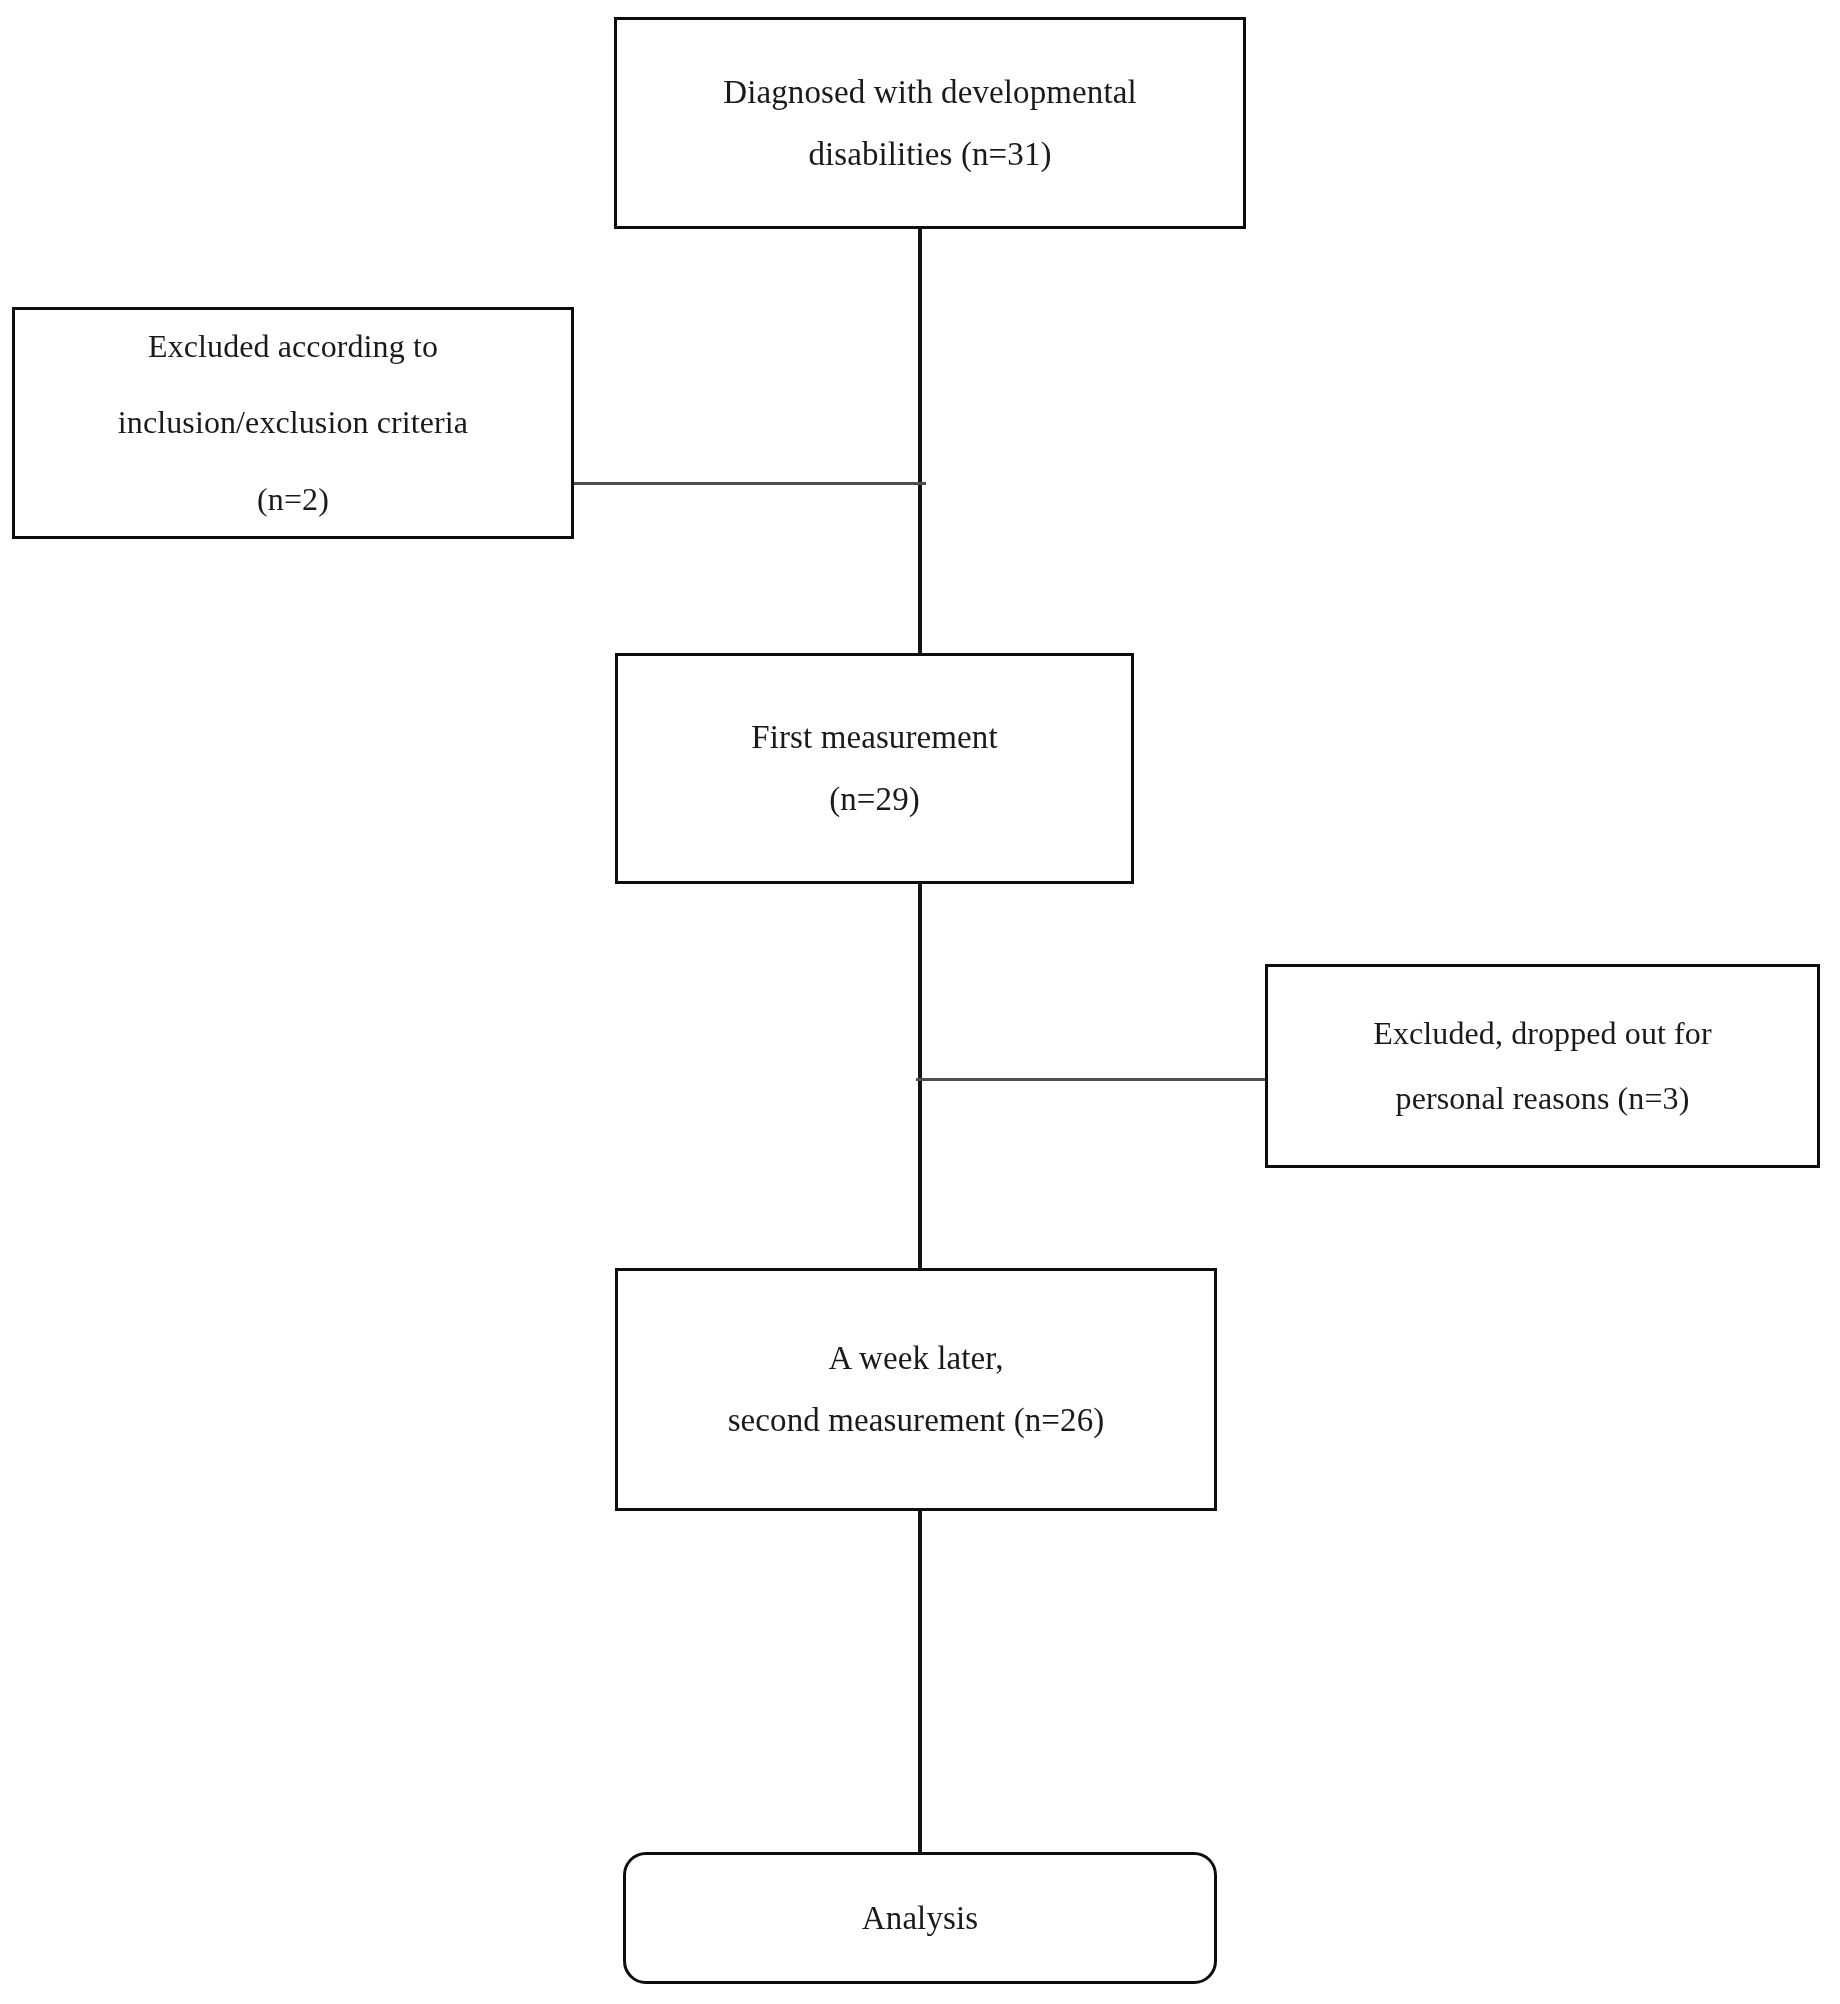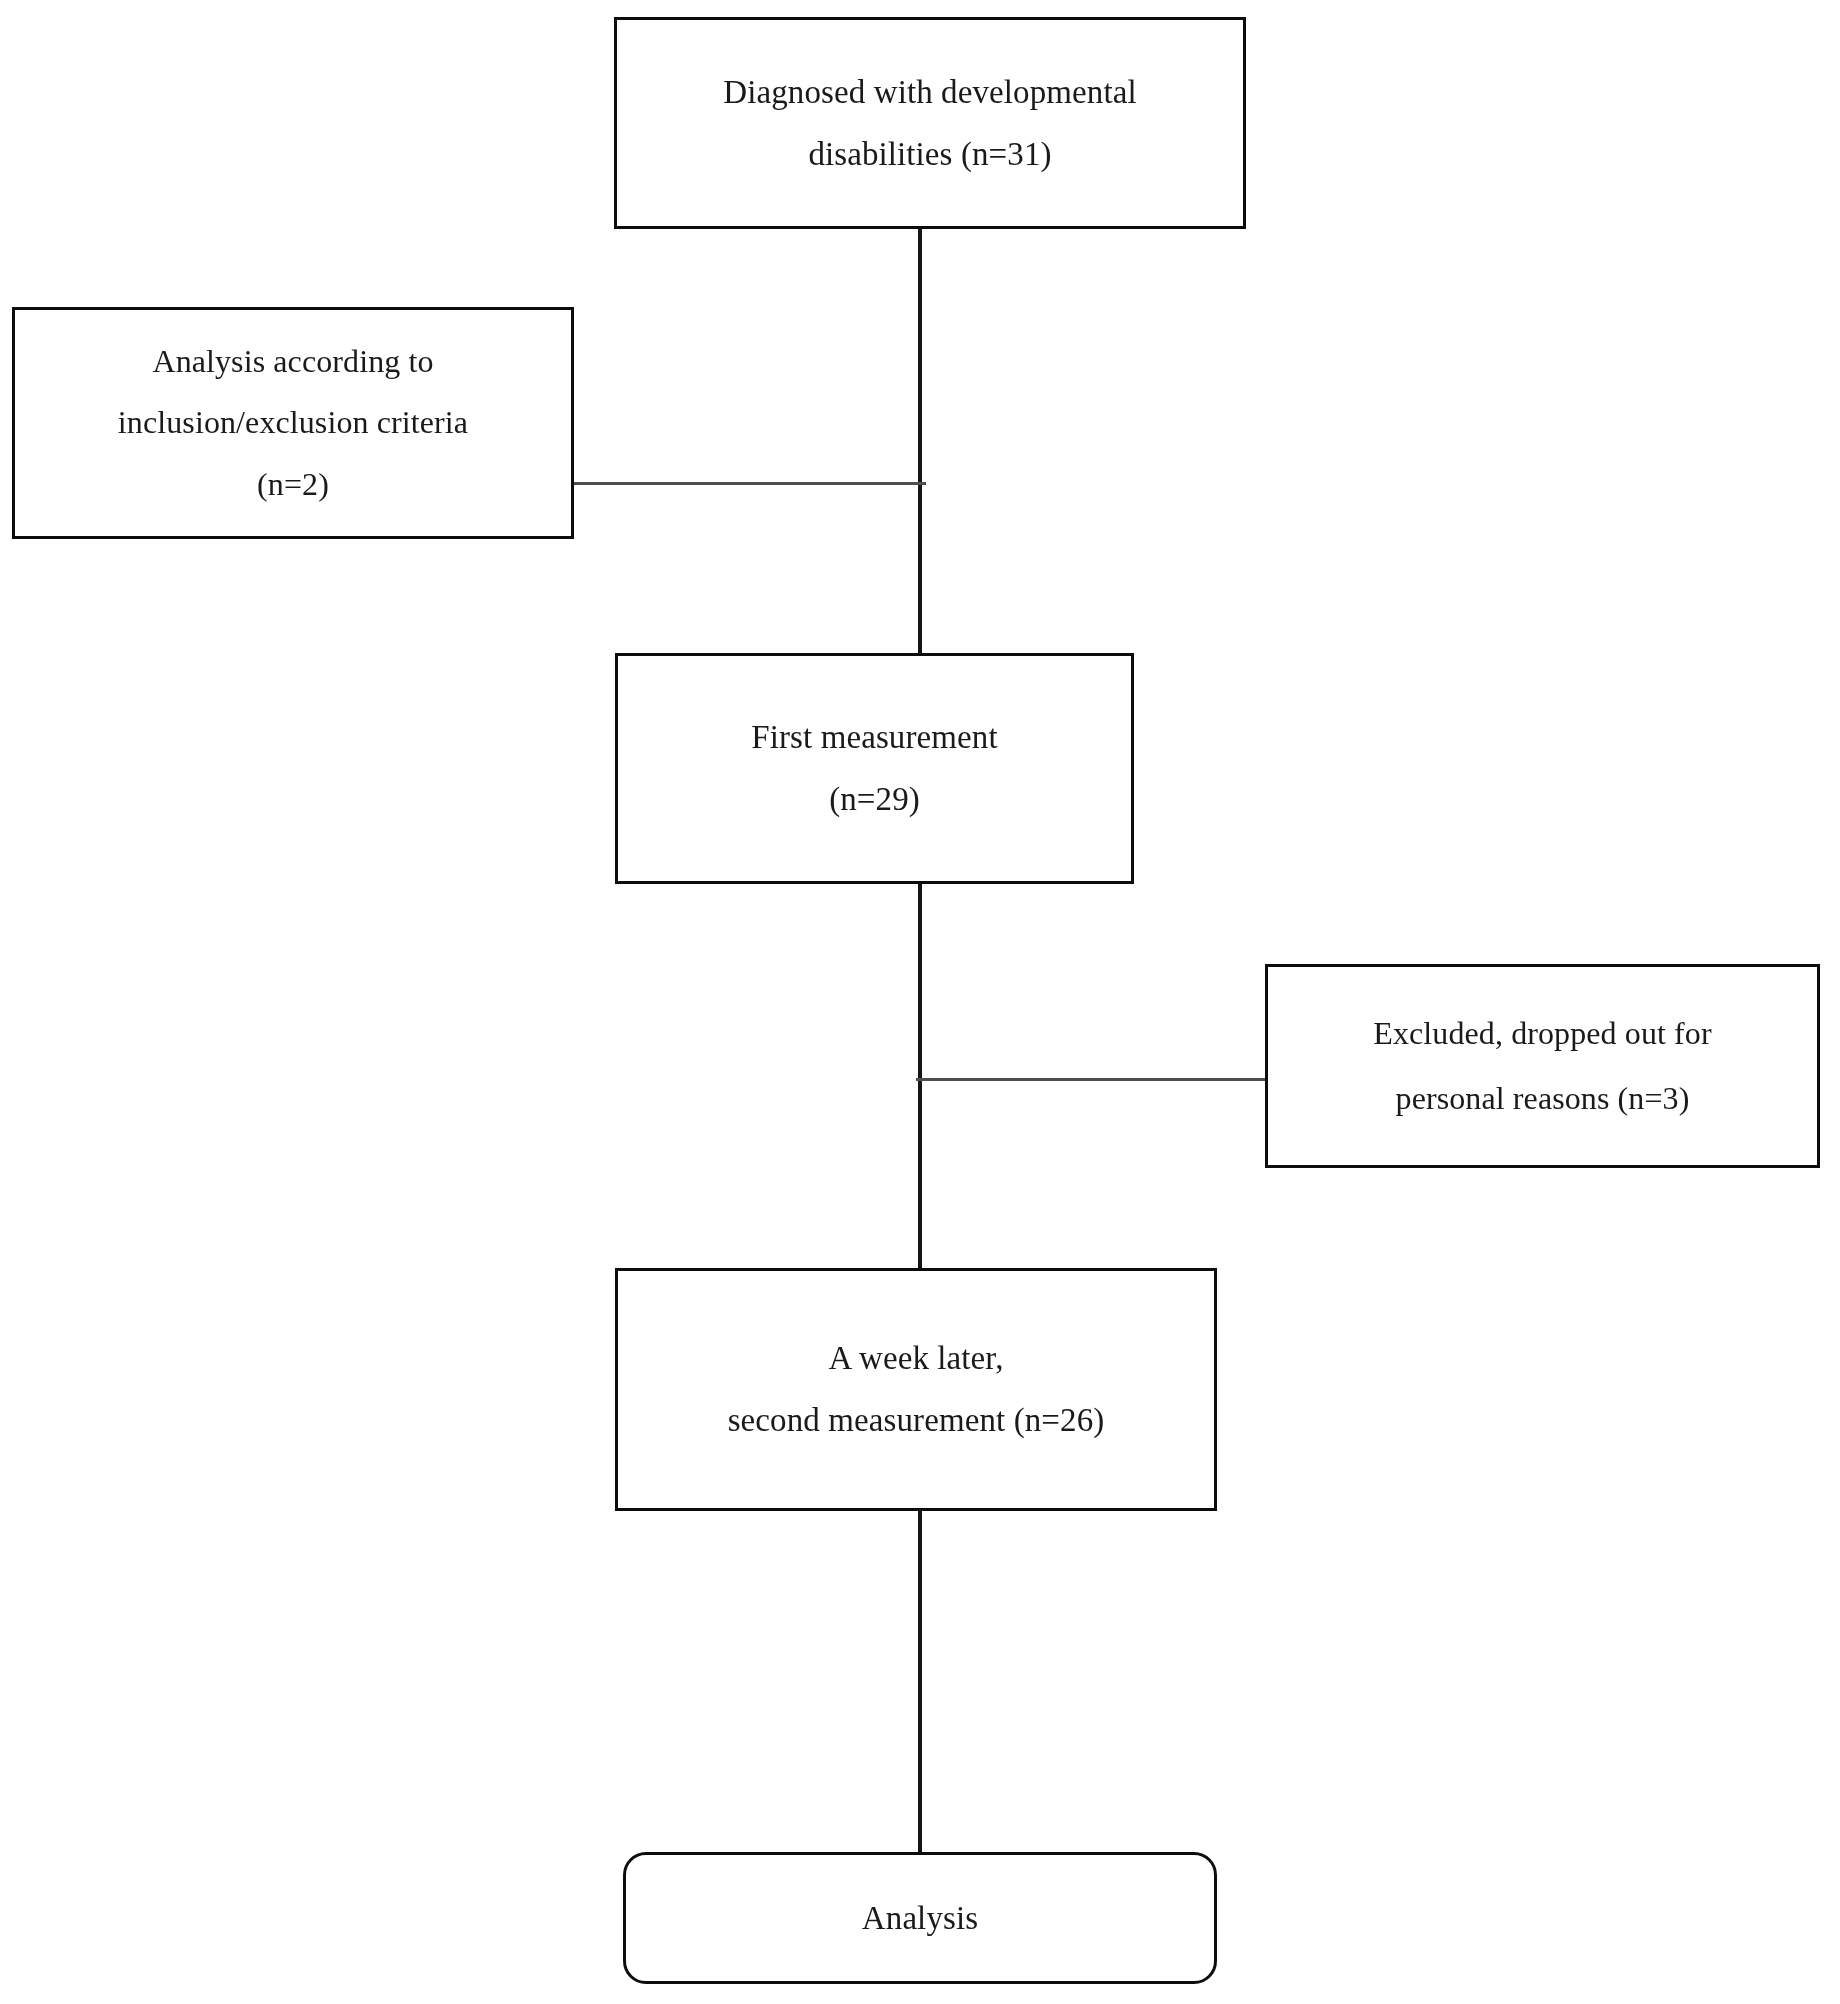--- a/index.html
+++ b/index.html
@@ -41,21 +41,21 @@
   .flow-box .line + .line {
     margin-top: 27px;
   }
 
   
   #box-diagnosed      { left: 614px; top: 17.4px;   width: 632px; height: 212px; }
   #box-diagnosed .line + .line { }
 
   #box-excluded-criteria { left: 12px;  top: 307px;  width: 562px; height: 232px; }
   #box-excluded-criteria .line { font-size: 32px; }
-  #box-excluded-criteria .line + .line { margin-top: 28px; text-align: center; }
+  #box-excluded-criteria .line + .line { margin-top: 43px; text-align: center; }
 
   #box-first-measurement { left: 615px; top: 653px; width: 519px; height: 231px; text-align: center; }
 
   #box-excluded-dropout  { left: 1265px; top: 964px; width: 555px; height: 204px; }
   #box-excluded-dropout .line { font-size: 32px; }
   #box-excluded-dropout .line + .line { margin-top: 31px; font-family: Liberation Serif, serif; }
 
   #box-second-measurement { left: 615px; top: 1268px; width: 602px; height: 243px; }
 
   #box-analysis { left: 623px; top: 1852px; width: 594px; height: 132px; border-radius: 23px; }
@@ -95,21 +95,21 @@
   <div class="connector" id="trunk-line"></div>
   <div class="connector" id="connector-left"></div>
   <div class="connector" id="connector-right"></div>
 
   <div class="flow-box" id="box-diagnosed">
     <span class="line">Diagnosed with developmental</span>
     <span class="line">disabilities (n=31)</span>
   </div>
 
   <div class="flow-box" id="box-excluded-criteria">
-    <span class="line">Analysis according to</span>
+    <span class="line">Excluded according to</span>
     <span class="line">inclusion/exclusion criteria</span>
     <span class="line">(n=2)</span>
   </div>
 
   <div class="flow-box" id="box-first-measurement">
     <span class="line">First measurement</span>
     <span class="line">(n=29)</span>
   </div>
 
   <div class="flow-box" id="box-excluded-dropout">

